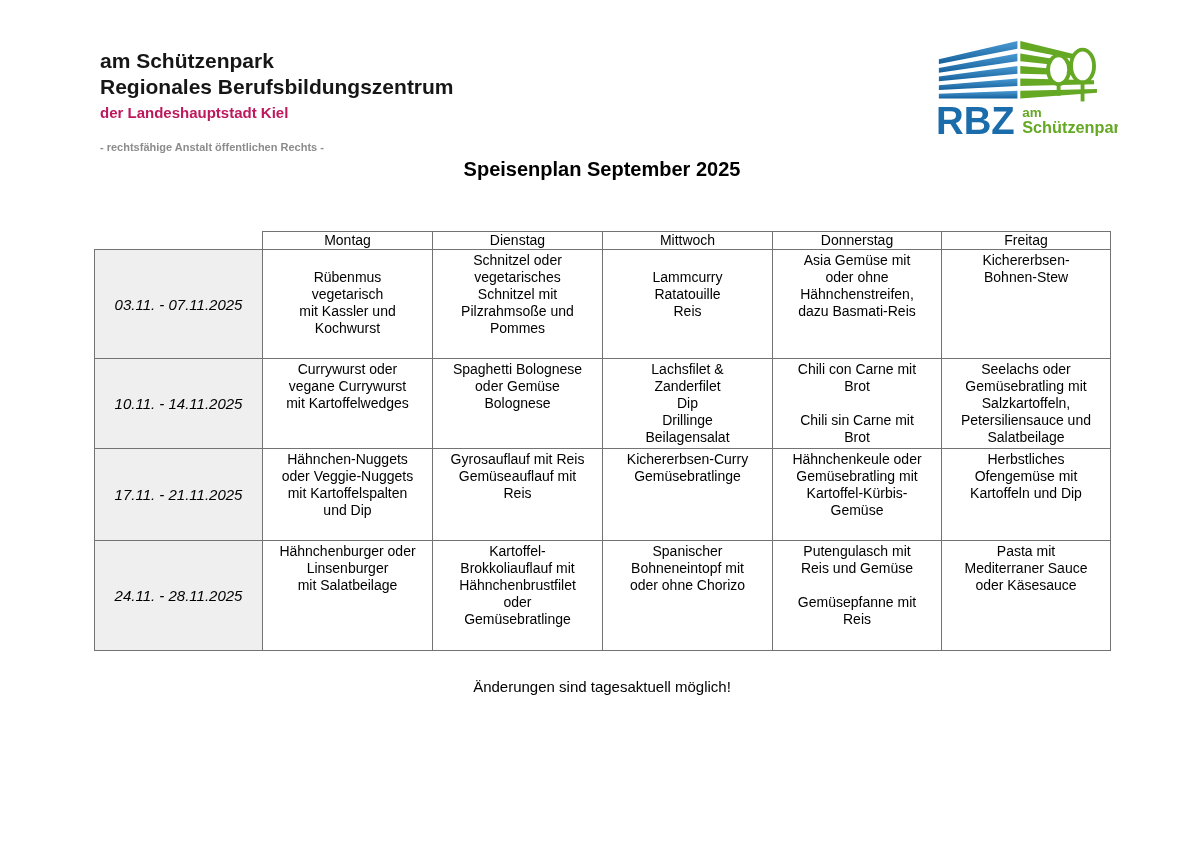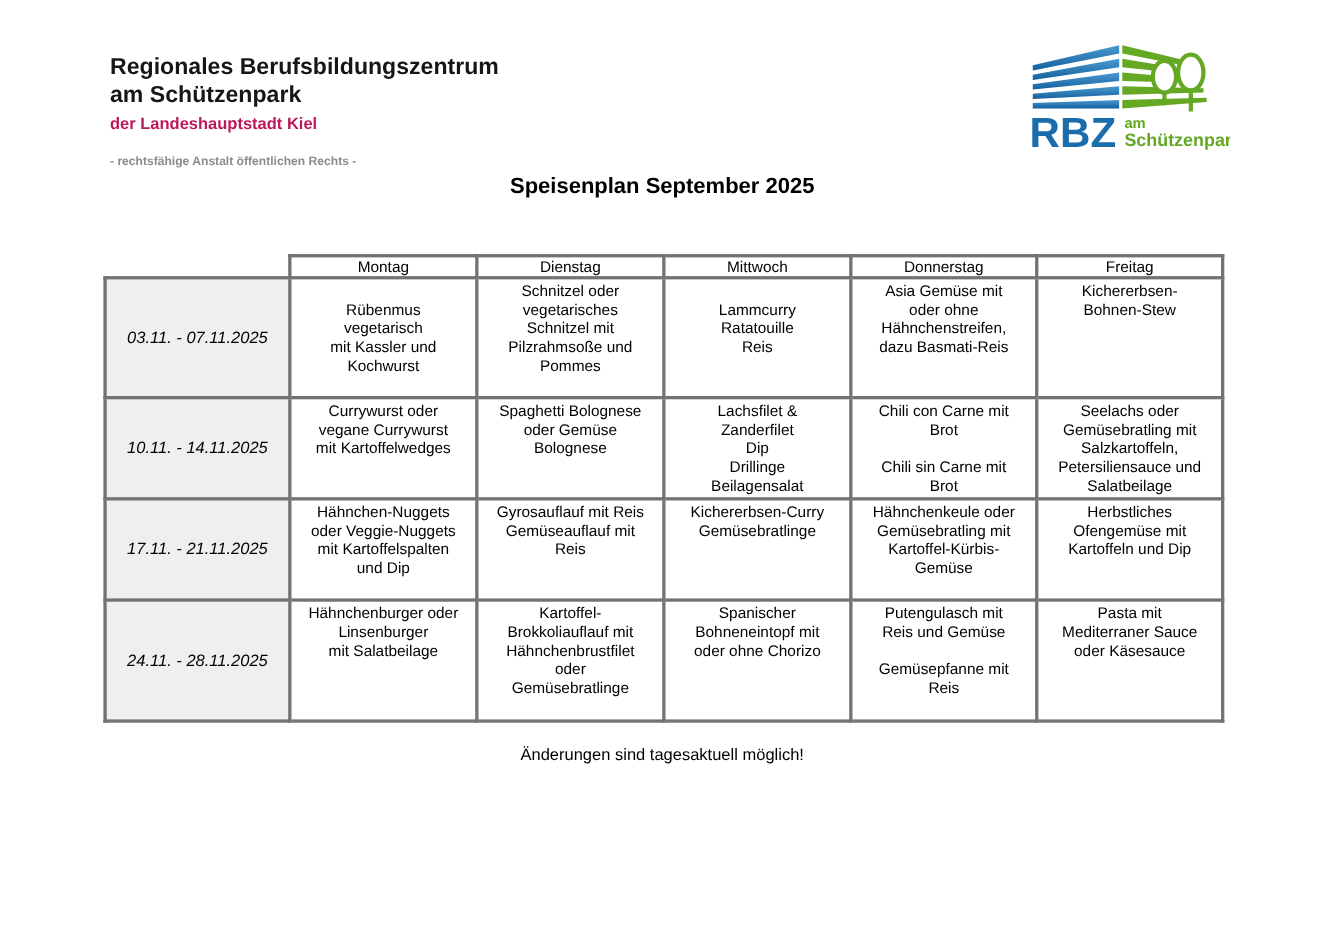--- a/index.html
+++ b/index.html
@@ -13,41 +13,41 @@
   .org-sub1 { font-size:15px; font-weight:bold; color:#be185d; margin-top:4px; }
   .org-sub2 { font-size:11px; font-weight:bold; color:#8c8c8c; margin-top:20px; }
   
   .logo { position:absolute; left:936px; top:36px; width:182px; }
   
   .title { position:absolute; top:158px; left:94px; width:1016px;
            text-align:center; font-size:20px; font-weight:bold; }
   
   .menu-table { position:absolute; top:231px; left:94px;
                 border-collapse:collapse; table-layout:fixed; }
-  .menu-table th, .menu-table td { border:3px solid #737373; }
+  .menu-table th, .menu-table td { border:1px solid #737373; }
   .menu-table td.corner { border:none; background:transparent; }
   .menu-table th.day { height:17px; padding:0; font-weight:normal;
                        font-size:14px; line-height:17px; text-align:center;
                        background:#fff; }
   .menu-table td.week { background:#efefef; text-align:center;
                         vertical-align:middle; font-size:15px; padding:0 4px;font-style:italic; }
   .menu-table td.meal { text-align:center; vertical-align:top; font-size:14px;
                         line-height:17px; padding:2px 3px; white-space:pre-line;margin-left:16px; }
   
   .footer { position:absolute; top:678px; left:94px; width:1016px;
             text-align:center; font-size:15px; }
 </style>
 </head>
 <body>
 
 <div class="page">
 
   <div class="org-header">
+    <div class="org-name">am Schützenpark</div>
     <div class="org-name">Regionales Berufsbildungszentrum</div>
-    <div class="org-name">am Schützenpark</div>
     <div class="org-sub1">der Landeshauptstadt Kiel</div>
     <div class="org-sub2">- rechtsfähige Anstalt öffentlichen Rechts -</div>
   </div>
 
   <div class="logo">
     <svg width="182" height="104" viewBox="0 0 190 108">
       <defs>
         <linearGradient id="bg" x1="0" y1="0" x2="0" y2="1">
           <stop offset="0" stop-color="#4a9ad2"></stop>
           <stop offset="1" stop-color="#15609c"></stop>

